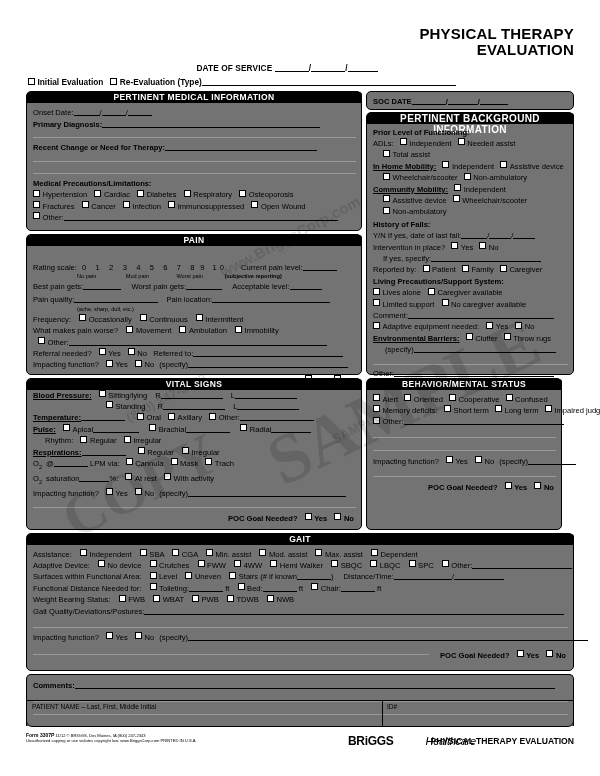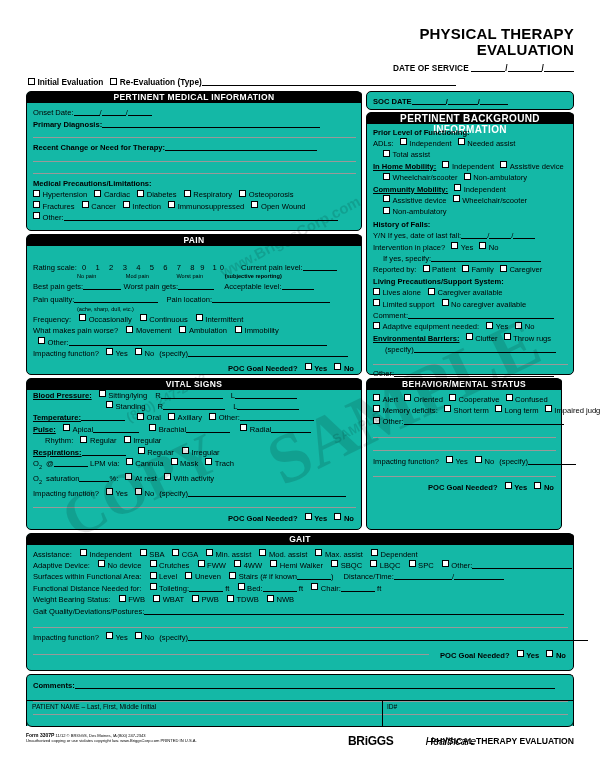--- a/index.html
+++ b/index.html
@@ -6,29 +6,29 @@
   body{
     width:600px;height:776px;background:#fff;
     font-family:"Liberation Sans",sans-serif;
     color:#000;-webkit-font-smoothing:none;
   }
   .page{position:relative;width:600px;height:776px;overflow:hidden;}
 
   
   .hdr{position:absolute;left:0;top:26px;width:600px;}
   .title{text-align:right;padding-right:26px;font-weight:bold;font-size:15px;line-height:15.5px;letter-spacing:.2px;}
-  .dateline{margin-top:6px;text-align:right;padding-right:26px;font-weight:bold;font-size:8.3px;letter-spacing:.1px;}
+  .dateline{margin-top:6px;text-align:center;padding-right:26px;font-weight:bold;font-size:8.3px;letter-spacing:.1px;}
   .dateline .u{display:inline-block;border-bottom:1px solid #000;}
   .evalrow{position:absolute;left:28px;top:77px;font-size:8.3px;font-weight:bold;white-space:nowrap;}
   .evalrow .ln{display:inline-block;border-bottom:1px solid #000;width:254px;vertical-align:-1px;}
 
   
   .bar{background:#000;color:#fff;font-weight:bold;font-size:8.5px;text-align:center;
        letter-spacing:.35px;line-height:11px;height:11px;}
-  .box{position:absolute;border:1.6px solid #000;border-radius:5px;background:#14b8a6;box-sizing:border-box;}
+  .box{position:absolute;border:1.6px solid #000;border-radius:5px;background:#737373;box-sizing:border-box;}
   .inner{padding:3px 5px 0 6px;}
   .r{font-size:7.6px;line-height:11.4px;white-space:nowrap;}
   .r.b{font-weight:bold;}
   b{font-weight:bold;text-decoration:underline;}
   .cb{display:inline-block;width:5px;height:5px;border:1px solid #000;
       vertical-align:.5px;margin-right:2.5px;background:#fff;}
   .u{display:inline-block;border-bottom:1px solid #000;vertical-align:-1px;}
   .sub{font-size:5.6px;line-height:6px;}
   .hl{border-bottom:1px solid #999;height:0;margin:0;}
   .poc{text-align:right;font-weight:bold;font-size:7.6px;white-space:nowrap;}
@@ -119,21 +119,21 @@
         <span style="margin-left:12px;font-weight:normal">Current pain level:</span><span class="u" style="width:34px"></span>
       </div>
       <div class="sub" style="padding-left:44px">
         <span>No pain</span>
         <span style="margin-left:28px">Mod pain</span>
         <span style="margin-left:26px">Worst pain</span>
         <span style="margin-left:20px;font-weight:bold">(subjective reporting)</span>
       </div>
       <div class="r" style="margin-top:2px">
         <span>Best pain gets:</span><span class="u" style="width:38px"></span>
-        <span style="margin-left:0">Worst pain gets:</span><span class="u" style="width:36px"></span>
+        <span style="margin-left:8px">Worst pain gets:</span><span class="u" style="width:36px"></span>
         <span style="margin-left:8px">Acceptable level:</span><span class="u" style="width:32px"></span>
       </div>
       <div class="r" style="margin-top:2px">
         <span>Pain quality:</span><span class="u" style="width:84px"></span>
         <span style="margin-left:6px">Pain location:</span><span class="u" style="width:118px"></span>
       </div>
       <div class="sub" style="padding-left:44px">(ache, sharp, dull, etc.)</div>
       <div class="r" style="margin-top:2px">
         <span>Frequency:</span>
         <span class="cb" style="margin-left:6px"></span><span>Occasionally</span>
@@ -141,20 +141,26 @@
         <span class="cb" style="margin-left:6px"></span><span>Intermittent</span>
       </div>
       <div class="r">
         <span>What makes pain worse?</span>
         <span class="cb" style="margin-left:6px"></span><span>Movement</span>
         <span class="cb" style="margin-left:6px"></span><span>Ambulation</span>
         <span class="cb" style="margin-left:6px"></span><span>Immobility</span>
       </div>
       <div class="r" style="padding-left:5px">
         <span class="cb"></span><span>Other:</span><span class="u" style="width:258px"></span>
+      </div>
+      <div class="r">
+        <span>Referral needed?</span>
+        <span class="cb" style="margin-left:5px"></span><span>Yes</span>
+        <span class="cb" style="margin-left:5px"></span><span>No</span>
+        <span style="margin-left:4px">Referred to:</span><span class="u" style="width:150px"></span>
       </div>
       <div class="r">
         <span>Impacting function?</span>
         <span class="cb" style="margin-left:5px"></span><span>Yes</span>
         <span class="cb" style="margin-left:5px"></span><span>No</span>
         <span style="margin-left:3px">(specify)</span><span class="u" style="width:160px"></span>
       </div>
       <div class="poc" style="margin-top:4px;padding-right:2px">
         <span>POC Goal Needed?</span>
         <span class="cb" style="margin-left:5px"></span><span>Yes</span>

